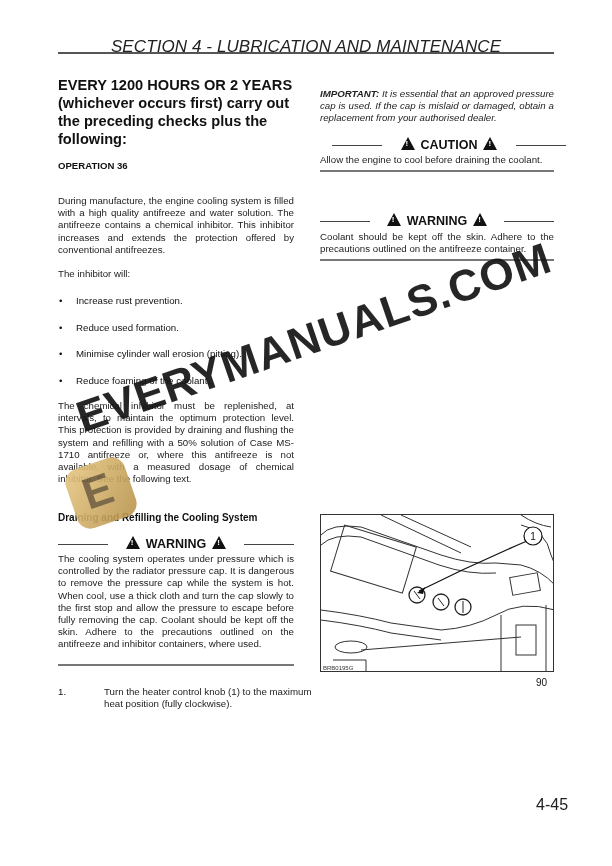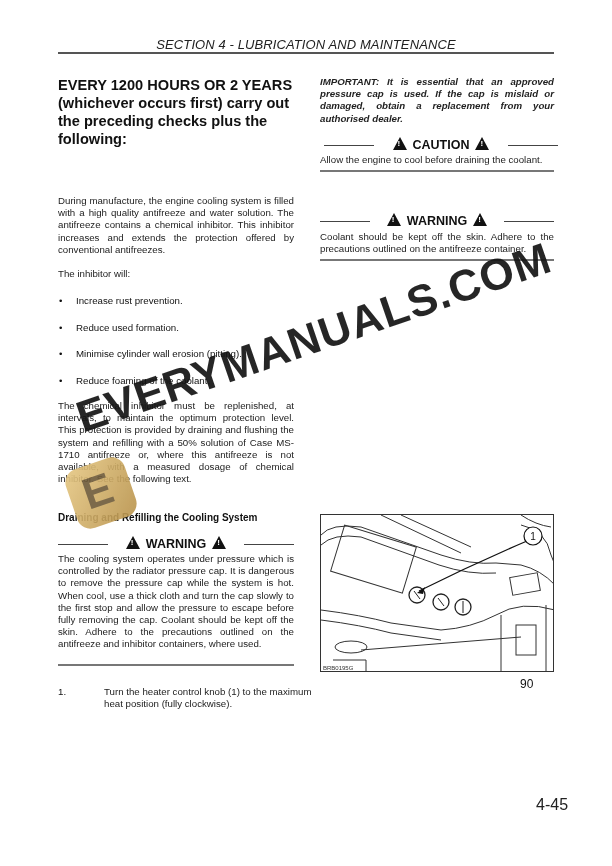--- a/index.html
+++ b/index.html
@@ -1,53 +1,54 @@
 <!DOCTYPE html>
 <html><head>
 <meta charset="utf-8">
 <style>
   html, body { margin:0; padding:0; background:#fff; }
   body { width:612px; height:866px; position:relative; overflow:hidden;
          font-family:"Liberation Sans", sans-serif; color:#111; }
   .abs { position:absolute; }
   .header { left:58px; top:37px; width:496px; text-align:center; font-style:italic;
-            font-size:13px; letter-spacing:0.1px; color:#222; }
+            font-size:17px; letter-spacing:0.1px; color:#222; }
   .header-rule { left:58px; top:52px; width:496px; height:1.5px; background:#555; }
   .title { left:58px; top:76px; width:240px; font-weight:bold; font-size:14.6px; line-height:18px; color:#111; }
   .op { left:58px; top:160px; width:240px; font-weight:bold; font-size:9.6px; line-height:11.5px; }
   .para { font-size:9.7px; line-height:12.2px; text-align:justify; color:#222; width:236px; }
   .bullet { left:58px; width:236px; font-size:9.7px; }
   .bullet .dot { position:absolute; left:1px; top:0; }
   .bullet .txt { position:absolute; left:18px; top:0; white-space:nowrap; }
   .subhead { left:58px; top:512px; font-weight:bold; font-size:10px; }
   .sign { height:16px; }
   .sign .l, .sign .r { position:absolute; top:8px; height:1px; background:#444; }
   .sign .mid { position:absolute; top:0; left:0; right:0; text-align:center; font-weight:bold; font-size:12.5px; line-height:16px; }
   .tri { display:inline-block; width:0; height:0; border-left:7px solid transparent; border-right:7px solid transparent;
          border-bottom:13px solid #111; position:relative; vertical-align:-1px; margin:0 6px; }
   .tri::after { content:"!"; position:absolute; left:-2px; top:2px; color:#fff; font-size:8px; font-weight:bold; line-height:10px; }
   .rule2 { height:2px; background:#777; }
-  .imp { left:320px; top:76px; width:234px; font-size:9.7px; line-height:12.2px; font-style:italic; text-align:justify; color:#222;font-weight:bold; }
+  .imp { left:320px; top:88px; width:234px; font-size:9.7px; line-height:12.2px; font-style:italic; text-align:justify; color:#222; }
   .figbox { left:320px; top:514px; width:234px; height:158px; border:1.5px solid #333; box-sizing:border-box; overflow:hidden; background:#fff; }
-  .fignum { left:520px; top:677px; font-size:12px; }
+  .fignum { left:536px; top:677px; font-size:10px; }
   .pagenum { left:536px; top:796px; font-size:16px; color:#222; }
   .wm { left:70px; top:395px; transform:rotate(-19deg); transform-origin:left top;
         font-weight:bold; font-size:44px; color:rgba(20,20,20,0.92); letter-spacing:1px; white-space:nowrap; }
   .wm-logo { left:70px; top:462px; width:62px; height:62px; border-radius:14px;
              background:linear-gradient(135deg,#e6c884,#b8924a); transform:rotate(-19deg); opacity:0.9; }
   .wm-logo span { position:absolute; left:14px; top:3px; font-size:44px; font-weight:bold; color:#6e5a38; }
 </style>
 </head>
 <body>
 
 <div class="abs header">SECTION 4  - LUBRICATION AND MAINTENANCE</div>
 <div class="abs header-rule"></div>
 
 <div class="abs title">EVERY 1200 HOURS OR 2 YEARS (whichever occurs first) carry out the preceding checks plus the following:</div>
 <div class="abs op">
+  <div>OPERATION 36</div>
 </div>
 <div class="abs para" style="left:58px; top:195px;">During manufacture, the engine cooling system is filled with a high quality antifreeze and water solution. The antifreeze contains a chemical inhibitor. This inhibitor increases and extends the protection offered by conventional antifreezes.</div>
 <div class="abs para" style="left:58px; top:268px;">The inhibitor will:</div>
 
 <div class="abs bullet" style="top:295px;">
     <span class="dot">•</span>
     <span class="txt">Increase rust prevention.</span>
   </div>
 <div class="abs bullet" style="top:322px;">
     <span class="dot">•</span>
@@ -72,21 +73,21 @@
   <div class="r" style="right:0; width:50px;"></div>
 </div>
 <div class="abs para" style="left:58px; top:553px;">The cooling system operates under pressure which is controlled by the radiator pressure cap. It is dangerous to remove the pressure cap while the system is hot. When cool, use a thick cloth and turn the cap slowly to the first stop and allow the pressure to escape before fully removing the cap. Coolant should be kept off the skin. Adhere to the precautions outlined on the antifreeze and inhibitor containers, where used.</div>
 <div class="abs rule2" style="left:58px; top:664px; width:236px;"></div>
 
 <div class="abs" style="left:58px; top:686px; font-size:9.7px;">1.</div>
 <div class="abs para" style="left:76px; top:686px; width:218px; text-align:left;margin-left:28px;">Turn the heater control knob (1) to the maximum heat position (fully clockwise).</div>
 
 <div class="abs imp"><b>IMPORTANT:</b><span> It is essential that an approved pressure cap is used. If the cap is mislaid or damaged, obtain a replacement from your authorised dealer.</span></div>
 
-<div class="abs sign" style="left:324px; top:137px; width:234px;">
+<div class="abs sign" style="left:332px; top:137px; width:234px;">
   <div class="l" style="left:0; width:50px;"></div>
   <div class="mid"><span class="tri"></span><span>CAUTION</span><span class="tri"></span></div>
   <div class="r" style="right:0; width:50px;"></div>
 </div>
 <div class="abs" style="left:320px; top:154px; font-size:9.7px; color:#222; white-space:nowrap;">Allow the engine to cool before draining the coolant.</div>
 <div class="abs rule2" style="left:320px; top:170px; width:234px; height:1.5px;"></div>
 
 <div class="abs sign" style="left:320px; top:213px; width:234px;">
   <div class="l" style="left:0; width:50px;"></div>
   <div class="mid"><span class="tri"></span><span>WARNING</span><span class="tri"></span></div>

